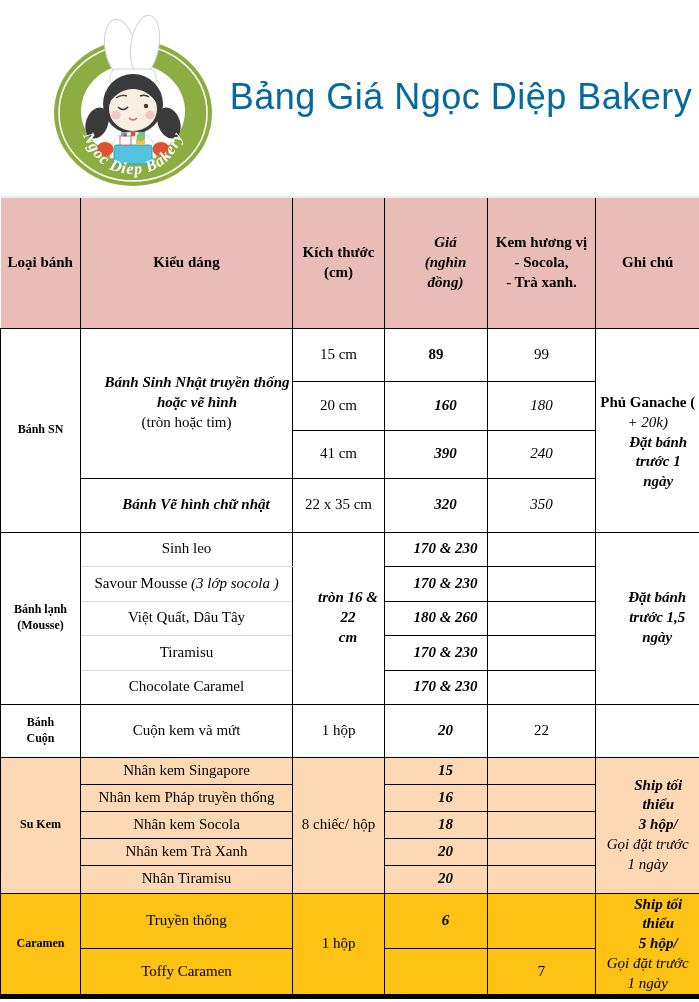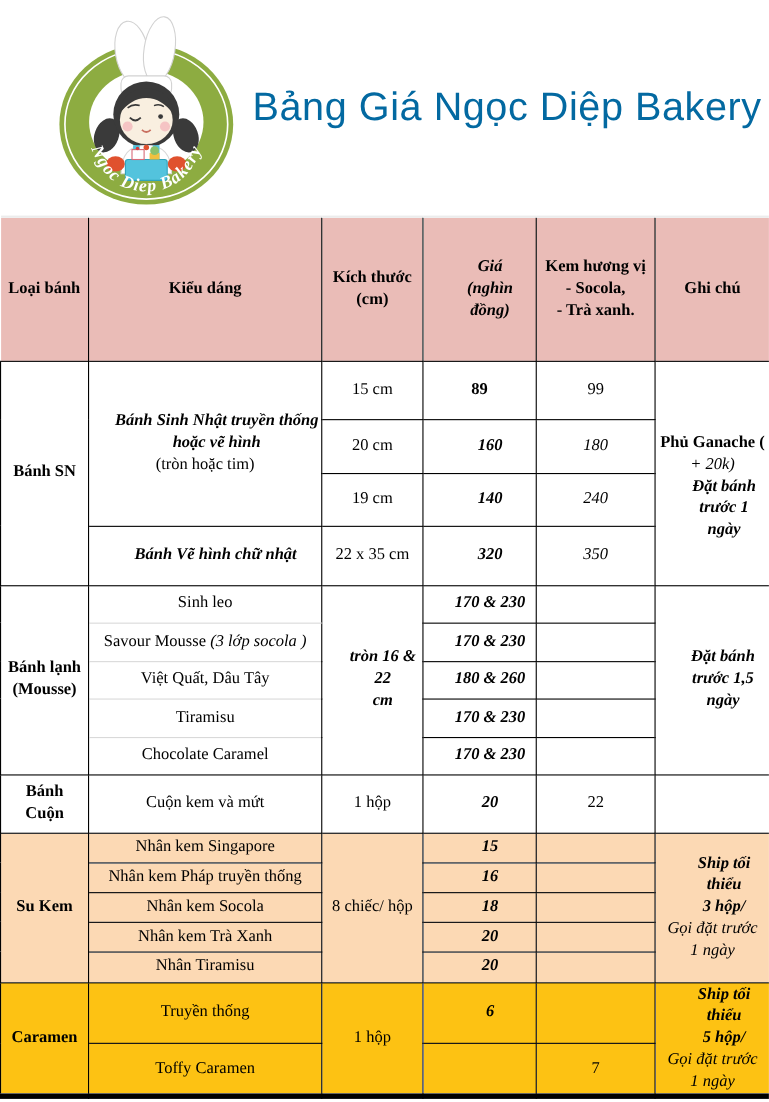--- a/index.html
+++ b/index.html
@@ -36,21 +36,21 @@
     background:var(--header-bg);font-weight:bold;white-space:pre-line;
     border-top:2px solid #ececec;
   }
   th.first, td.first{border-left:1px solid #000;font-family:Liberation Serif, serif;}
   th.first{border-left:none;}
   .edge{border-right:none;}
   .pre{white-space:pre-line;}
   .b{font-weight:bold;font-style:normal;margin-top:25px;}
   .i{font-style:italic;font-weight:normal;}
   .bi{font-weight:bold;font-style:italic;padding-left:21px;}
-  .rowlabel{font-weight:bold;font-size:15px;white-space:pre-line;}
+  .rowlabel{font-weight:bold;font-size:12px;white-space:pre-line;}
   .gray-sep{border-bottom:1px solid var(--divider);}
   .sec-sukem td{background:var(--sukem-bg);}
   .sec-caramen td{background:var(--caramen-bg);}
   .note-block{display:block;}
   
   .h131{height:131px}.h53{height:53px}.h49{height:49px}.h48{height:48px}.h54{height:54px}
   .h34{height:34px}.h35{height:35px}.h65{height:53px}.h27{height:27px}.h28{height:28px}
   .h50{height:50px}.h43{height:43px}
 </style>
 </head>
@@ -144,22 +144,22 @@
         <span class="bi pre note-block">Đặt bánh
 trước 1 ngày</span>
       </td>
     </tr>
     <tr class="h49">
       <td>20 cm</td>
       <td class="bi">160</td>
       <td class="i">180</td>
     </tr>
     <tr class="h48">
-      <td>19 cm</td>
-      <td class="bi">140</td>
+      <td>41 cm</td>
+      <td class="bi">390</td>
       <td class="i">240</td>
     </tr>
     <tr class="h54">
       <td class="bi">Bánh Vẽ hình chữ nhật</td>
       <td>22 x 35 cm</td>
       <td class="bi">320</td>
       <td class="i">350</td>
     </tr>
   </tbody>
 

